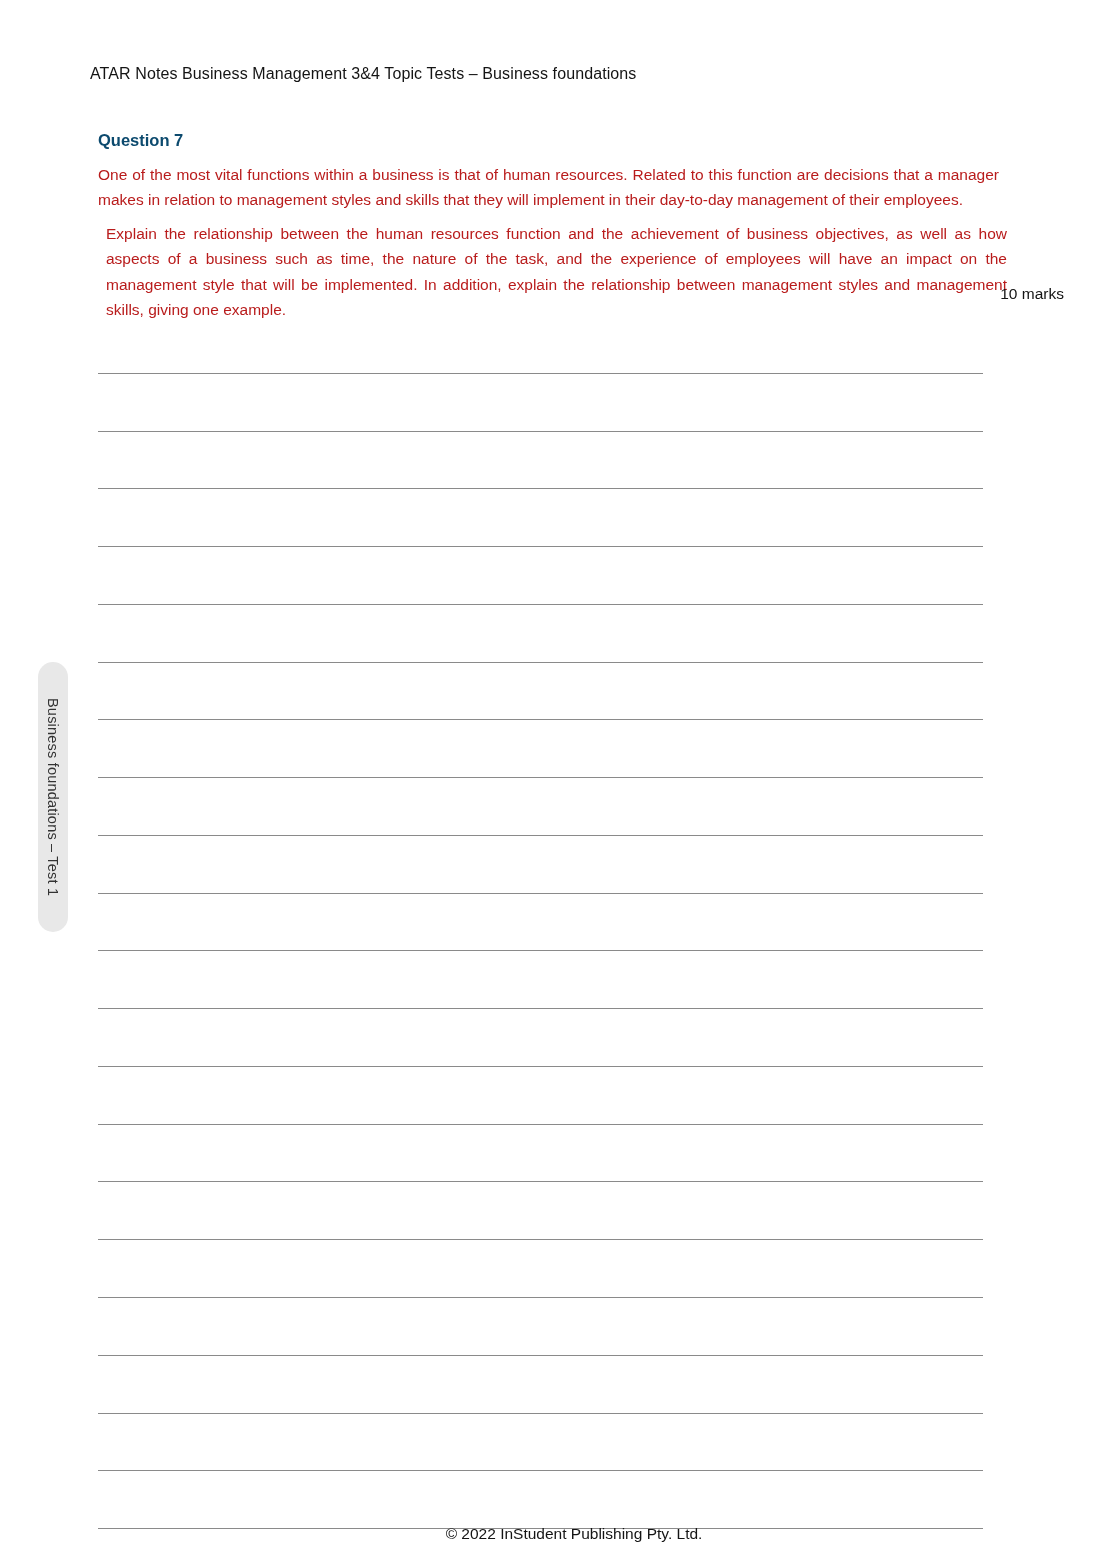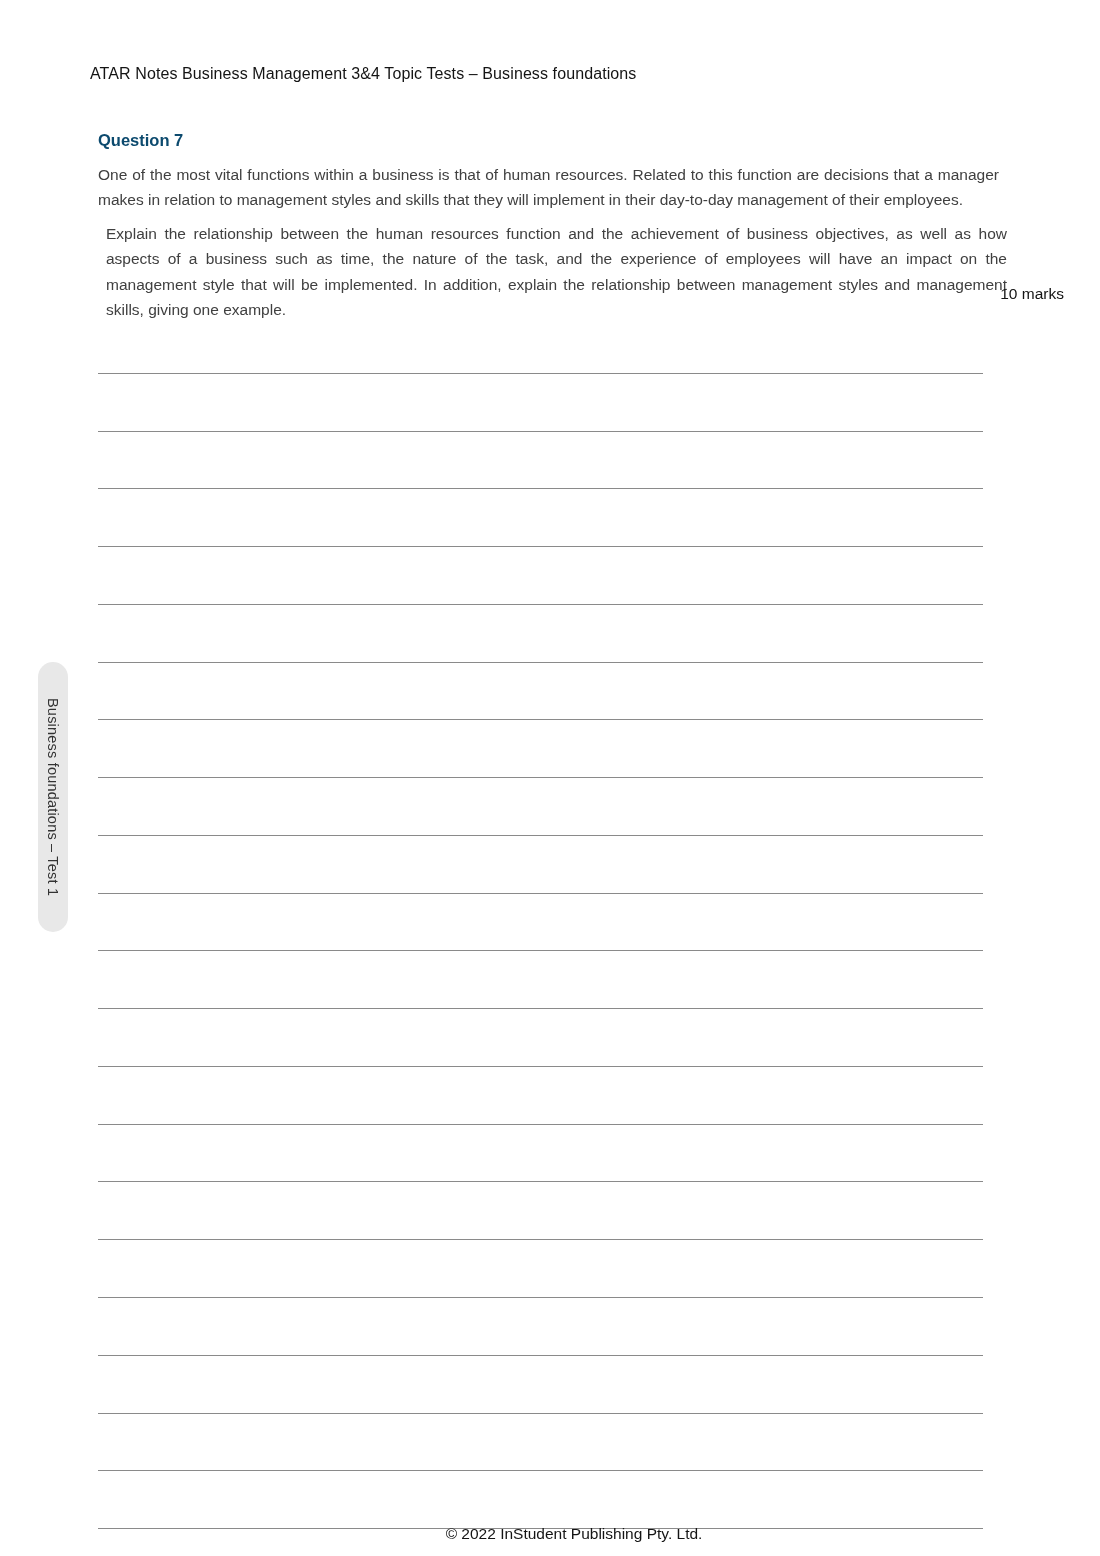--- a/index.html
+++ b/index.html
@@ -32,21 +32,21 @@
     font-size: 16.5px;
     font-weight: bold;
     line-height: 25.5px;
     color: #0c4a6e;
   }
   .question-paragraph {
     width: 901px;
     font-size: 15.5px;
     line-height: 25.5px;
     text-align: justify;
-    color: #404040;
+    color: #b91c1c;
   }
   .para2-wrap {
     position: relative;
     width: 974px;
   }
   .marks-label {
     position: absolute;
     right: 0;
     bottom: 8px;
     font-size: 15.5px;

